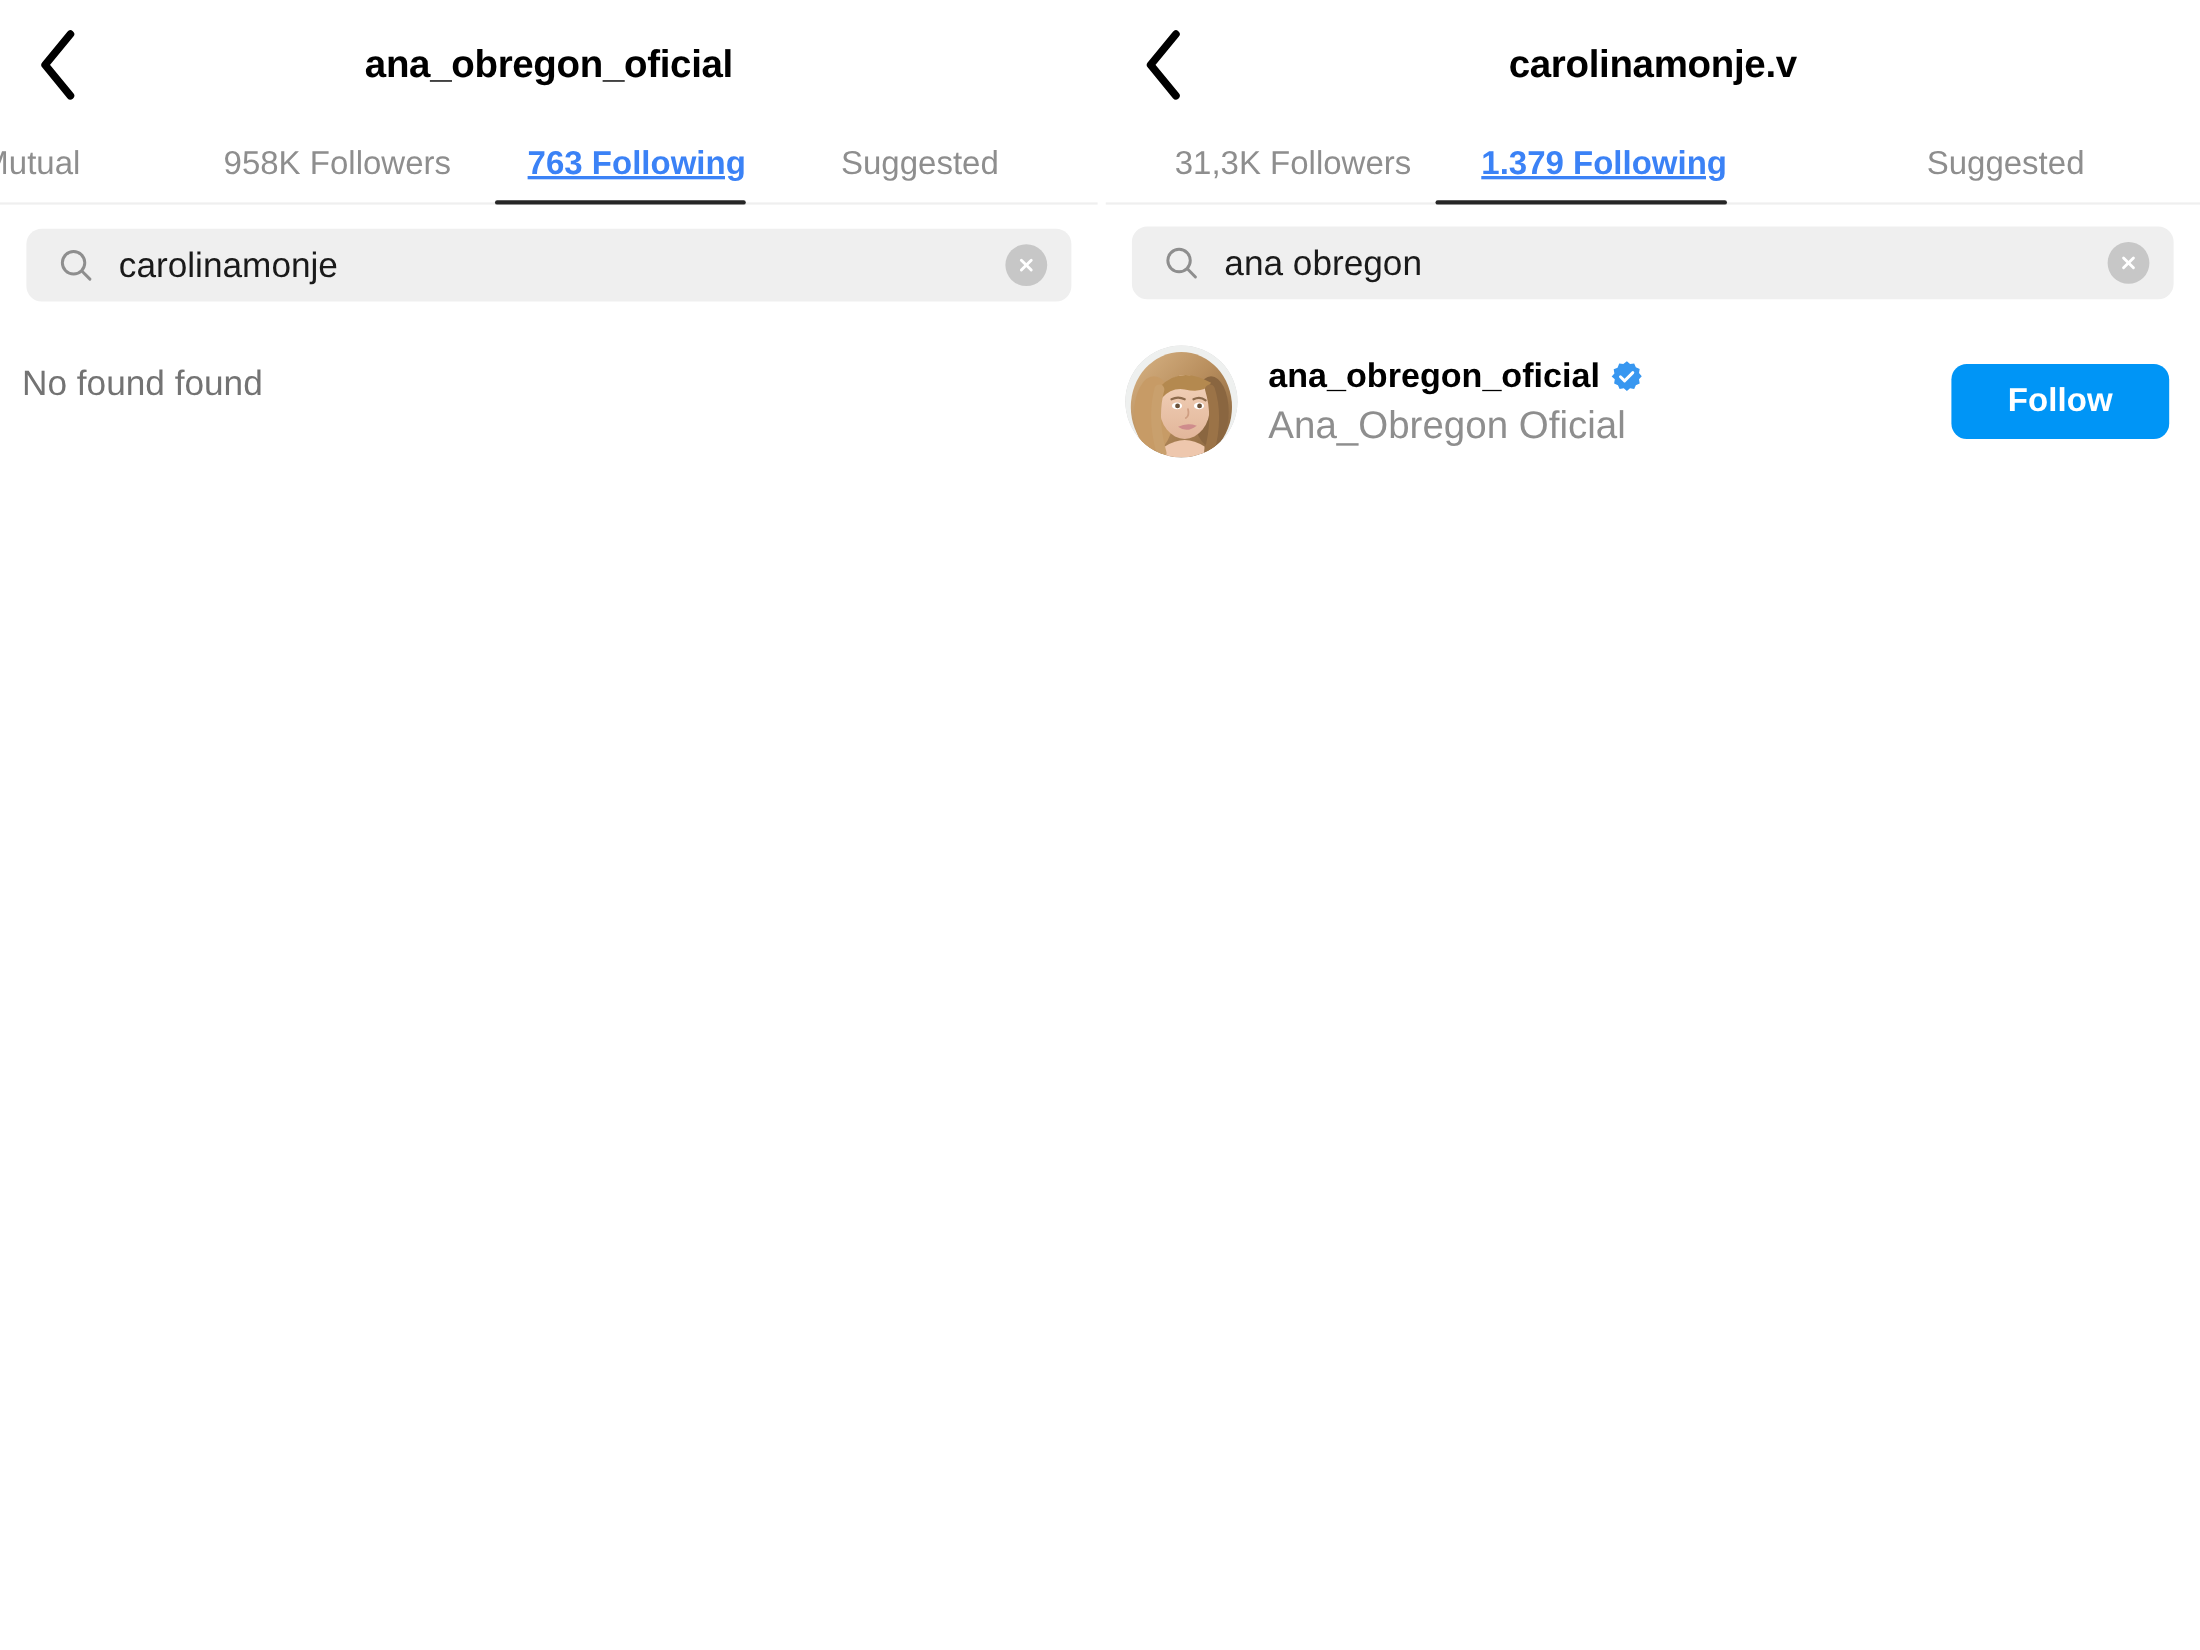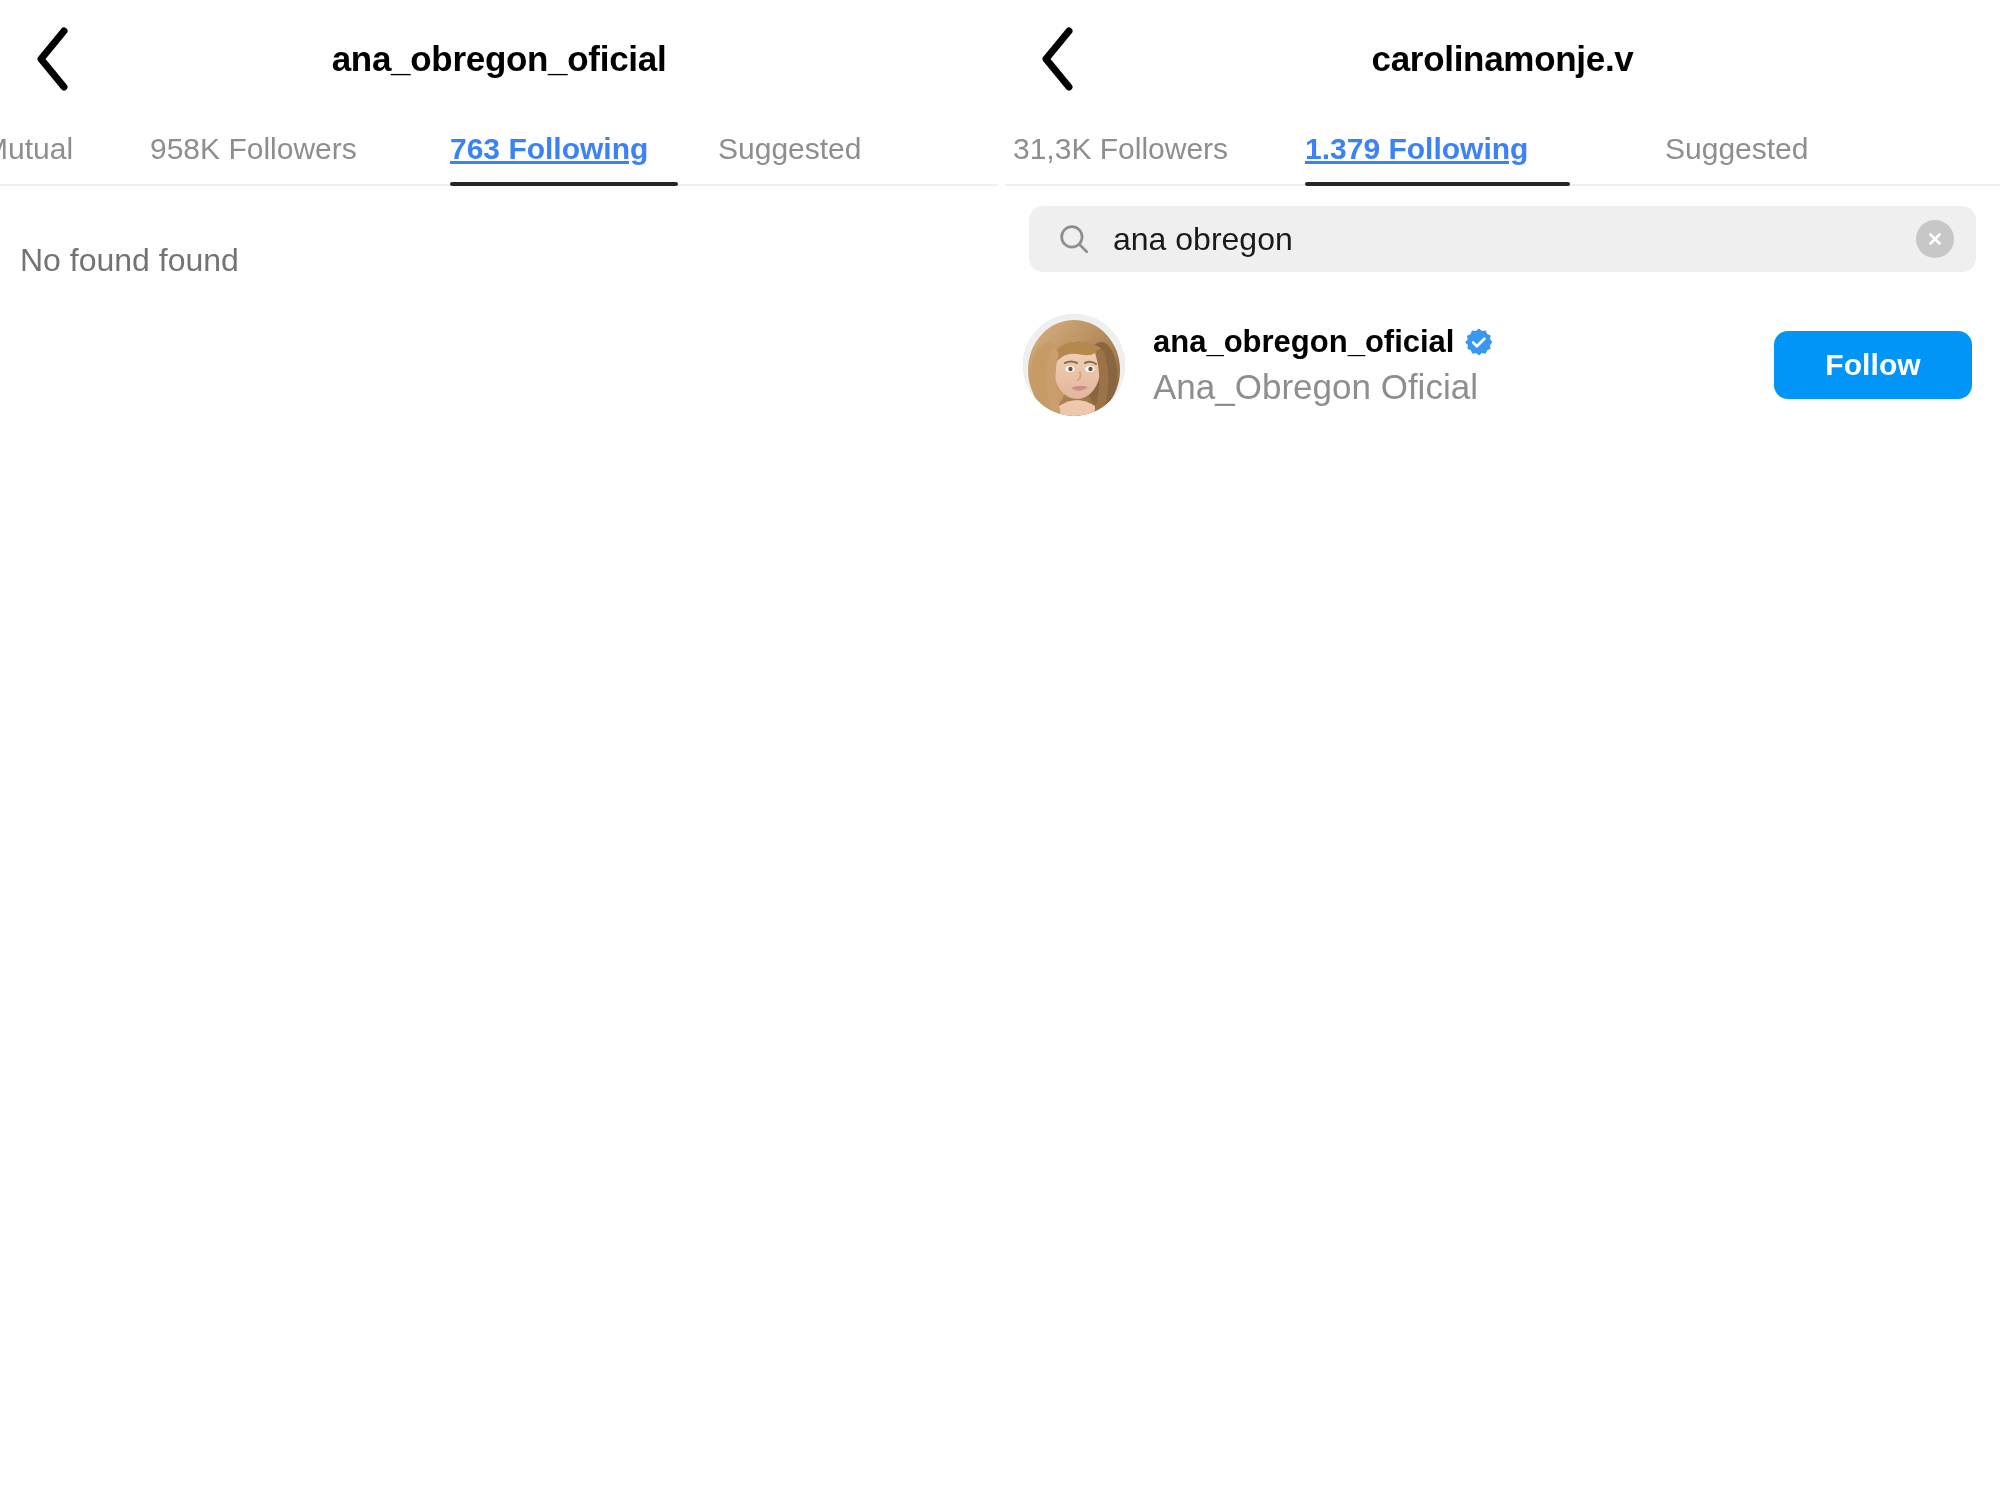--- a/index.html
+++ b/index.html
@@ -64,21 +64,21 @@
     align-items: flex-end;
     height: 68px;
     border-bottom: 2px solid #efefef;
     white-space: nowrap;
   }
   .tab {
     font-size: 30px;
     color: #8e8e8e;
     font-weight: normal;
     padding: 0 0 18px 0;
-    text-align: left;
+    text-align: right;
     position: relative;
     cursor: pointer;
     flex: 0 0 auto;
   }
   .tab.active {
     color: #3b82f6;
     font-weight: bold;
     text-decoration: underline;
   }
   .tab.active::after {
@@ -227,20 +227,37 @@
         <span>958K Followers</span>
       </div>
       <div class="tab tab-following active">
         <span>763 Following</span>
       </div>
       <div class="tab tab-suggested">
         <span>Suggested</span>
       </div>
     </div>
 
+    <div class="search-wrap">
+      <div class="search-box">
+        <span class="search-icon">
+          <svg width="34" height="34" viewBox="0 0 24 24" fill="none">
+            <circle cx="10.5" cy="10.5" r="7.2" stroke="#8e8e8e" stroke-width="1.9"></circle>
+            <line x1="15.8" y1="15.8" x2="21" y2="21" stroke="#8e8e8e" stroke-width="1.9" stroke-linecap="round"></line>
+          </svg>
+        </span>
+        <span class="search-value">carolinamonje</span>
+        <span class="clear-btn">
+          <svg width="20" height="20" viewBox="0 0 20 20" fill="none">
+            <line x1="5.5" y1="5.5" x2="14.5" y2="14.5" stroke="#ffffff" stroke-width="2.6" stroke-linecap="round"></line>
+            <line x1="14.5" y1="5.5" x2="5.5" y2="14.5" stroke="#ffffff" stroke-width="2.6" stroke-linecap="round"></line>
+          </svg>
+        </span>
+      </div>
+    </div>
 
     <div class="results">
       <div class="empty-text">No found found</div>
     </div>
   </div>
 
   <div class="panel-gap"></div>
 
   <div class="panel panel-right">
 

